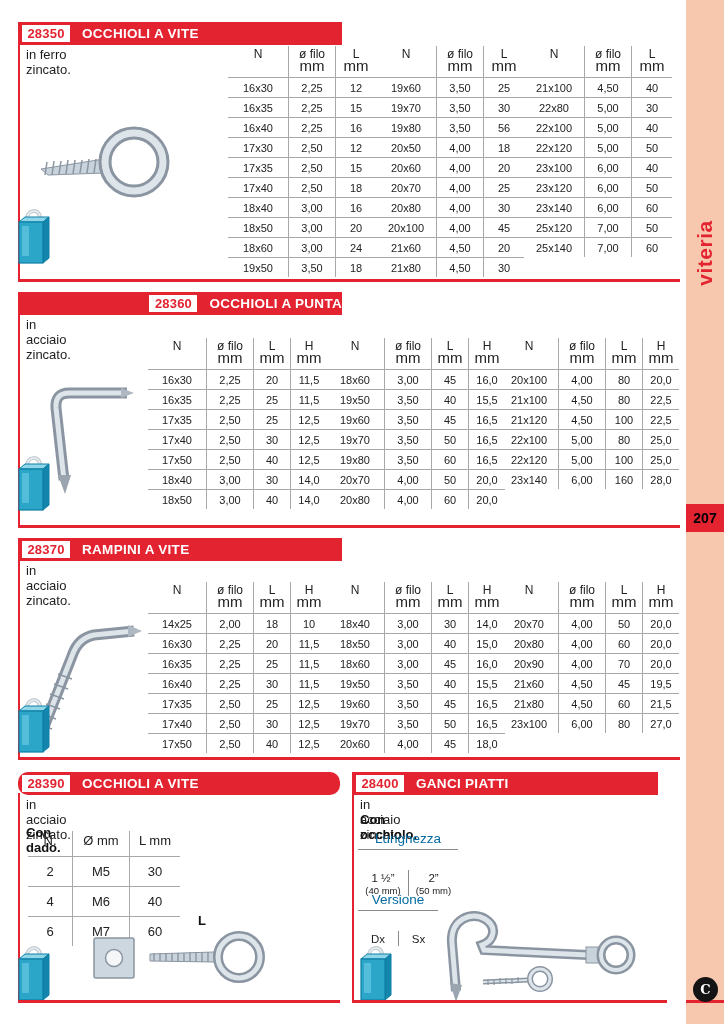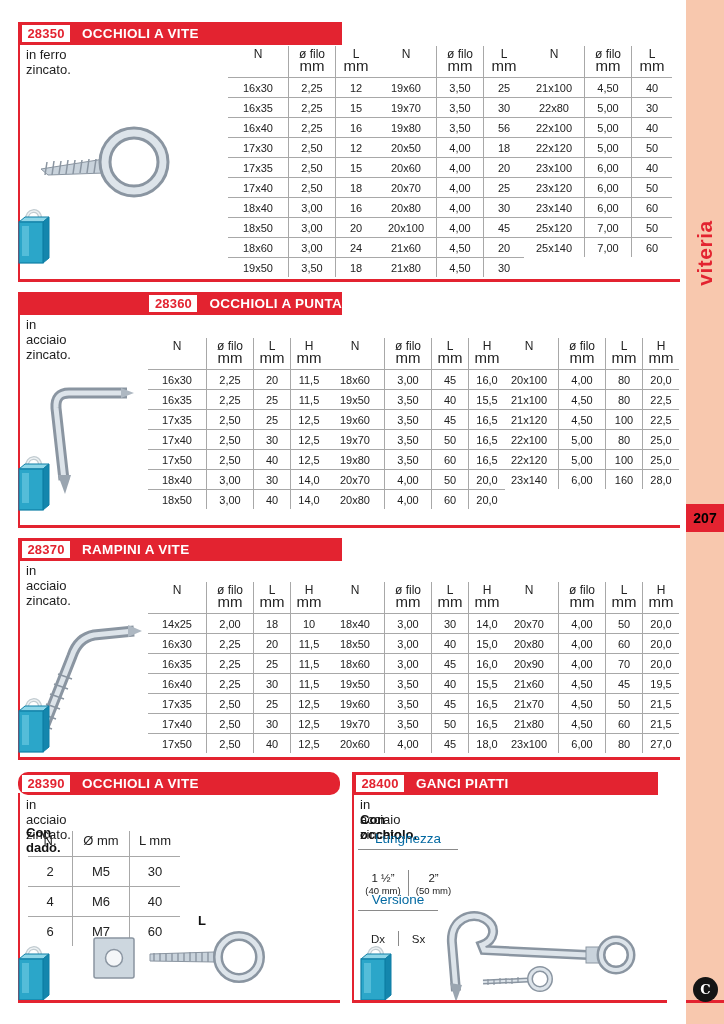--- a/index.html
+++ b/index.html
@@ -769,26 +769,20 @@
               <td>20x90</td>
               <td>4,00</td>
               <td>70</td>
               <td>20,0</td>
             </tr>
             <tr>
               <td>21x60</td>
               <td>4,50</td>
               <td>45</td>
               <td>19,5</td>
-            </tr>
-            <tr>
-              <td>21x70</td>
-              <td>4,50</td>
-              <td>50</td>
-              <td>21,5</td>
             </tr>
             <tr>
               <td>21x80</td>
               <td>4,50</td>
               <td>60</td>
               <td>21,5</td>
             </tr>
             <tr>
               <td>23x100</td>
               <td>6,00</td>

